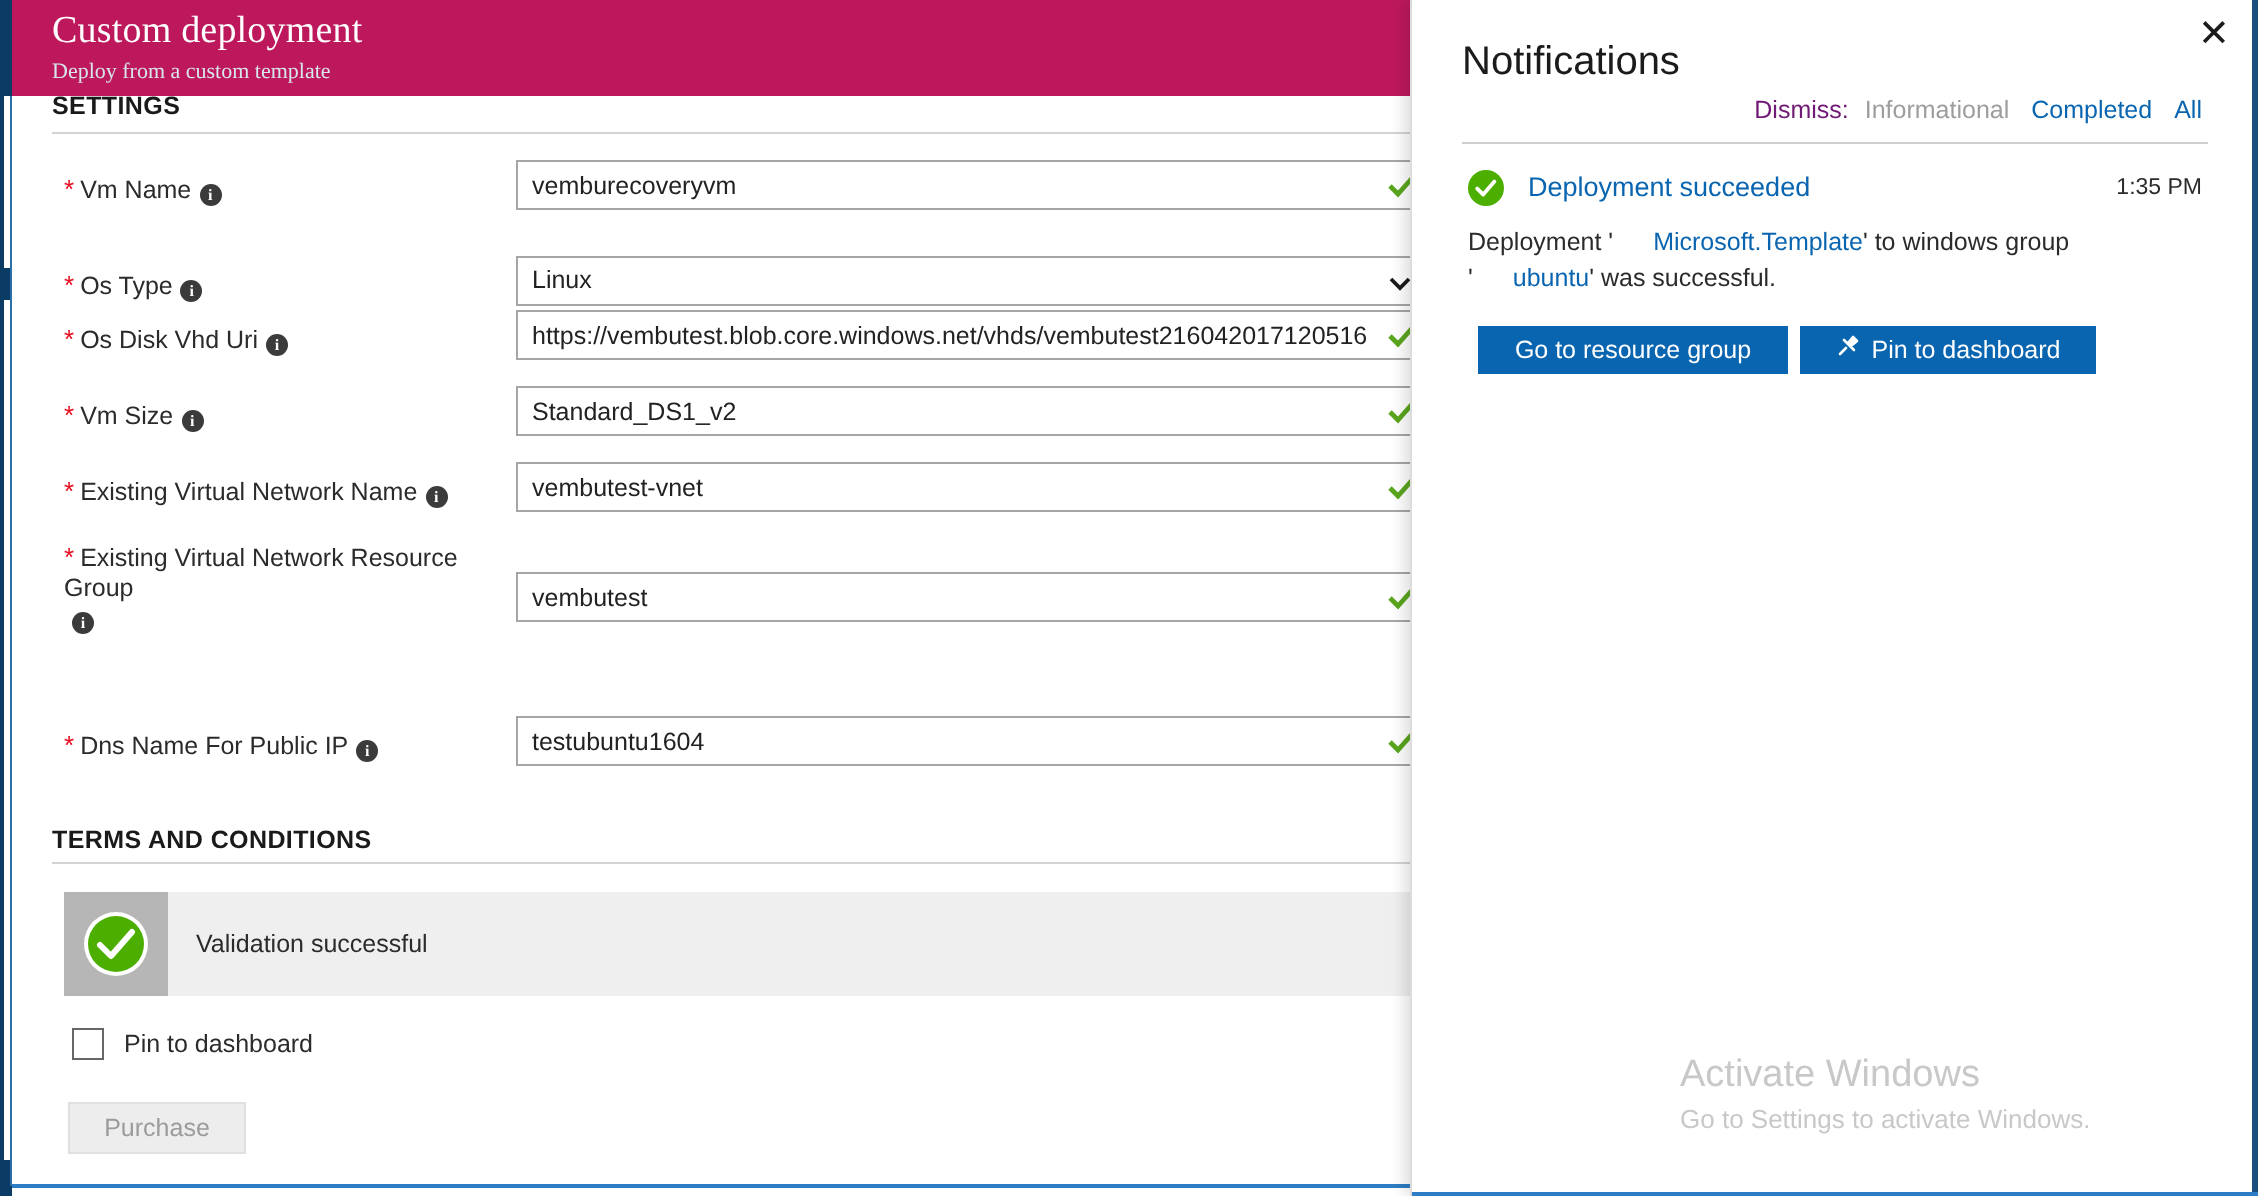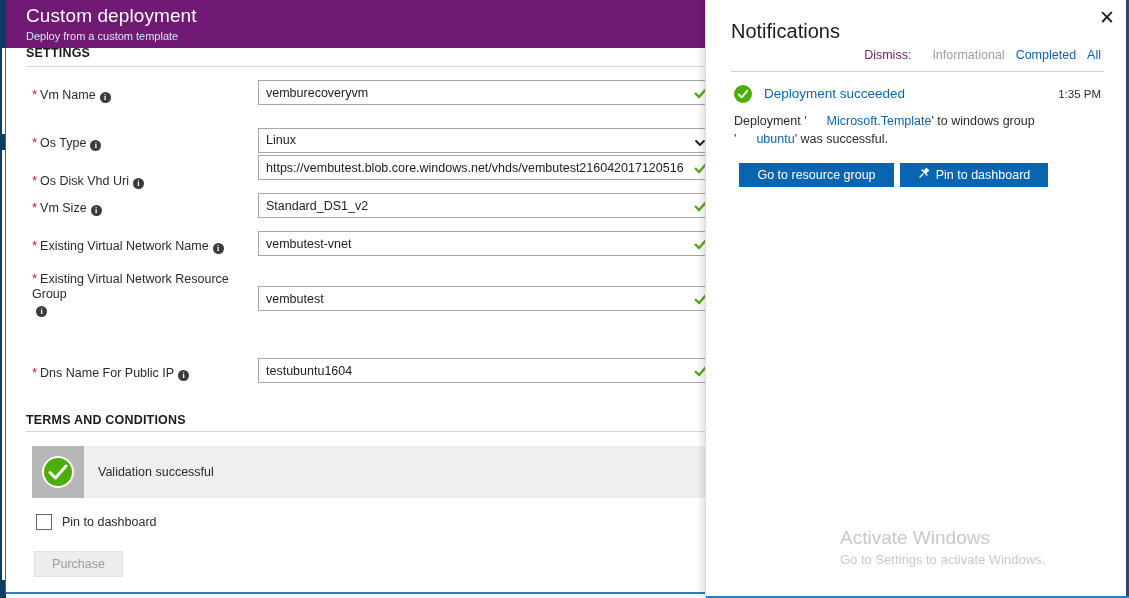--- a/index.html
+++ b/index.html
@@ -55,22 +55,23 @@
     left: 5px; top: 48px;
     width: 1px; height: 545px;
     background: #2a6ea8;
   }
 
   
   .blade-header {
     position: absolute;
     left: 6px; top: 0;
     width: 703px; height: 48px;
-    background: #701a75;
+    background: #be185d;
     color: #ffffff;
+    font-family: Liberation Serif, serif;
   }
   .blade-title {
     position: absolute;
     left: 20px; top: 5px;
     font-size: 19px;
     font-weight: 400;
     letter-spacing: 0.1px;
     color: #ffffff;
     white-space: nowrap;
   }
@@ -291,21 +292,21 @@
     font-weight: 400;
   }
   .dismiss-row {
     position: absolute;
     right: 28px; top: 48px;
     font-size: 12.5px;
     color: #3b3b3b;
     white-space: nowrap;
   }
   .dismiss-label { color: #701a75; }
-  .dismiss-dis { color: #9d9d9d; margin-left: 21px; }
+  .dismiss-dis { color: #9d9d9d; margin-left: 8px; }
   .dismiss-link { color: #0a65b0; margin-left: 11px; cursor: pointer; }
   .notif-rule {
     position: absolute;
     left: 25px; top: 71px;
     width: 373px; height: 1px;
     background: #cfcfcf;
   }
 
   .notif-item-title {
     position: absolute;
@@ -418,21 +419,21 @@
         <option>Linux</option>
       </select>
       <span class="chev" style="top:7px;left:688px;">
         <svg width="12" height="12" viewBox="0 0 12 12">
             <path d="M1.5 3.5 L6 8 L10.5 3.5" stroke="#1b1b1b" stroke-width="1.9" fill="none"></path>
           </svg>
       </span>
     </div>
 
     <div class="frow" style="top:107px;height:32px;">
-      <div class="flabel" style="top:19px;">
+      <div class="flabel" style="top:8px;">
         <span class="req-star">*</span><span>Os Disk Vhd Uri</span><span class="info-icon">i</span>
       </div>
       <input class="finput" style="top: 0px;" value="https://vembutest.blob.core.windows.net/vhds/vembutest216042017120516345...">
       <span class="valid-check" style="top:7px;">
         <svg width="14" height="14" viewBox="0 0 14 14">
             <path d="M1 6 L5 10 L13 1" stroke="#5aa61e" stroke-width="2.4" fill="none"></path>
           </svg>
       </span>
     </div>
 

